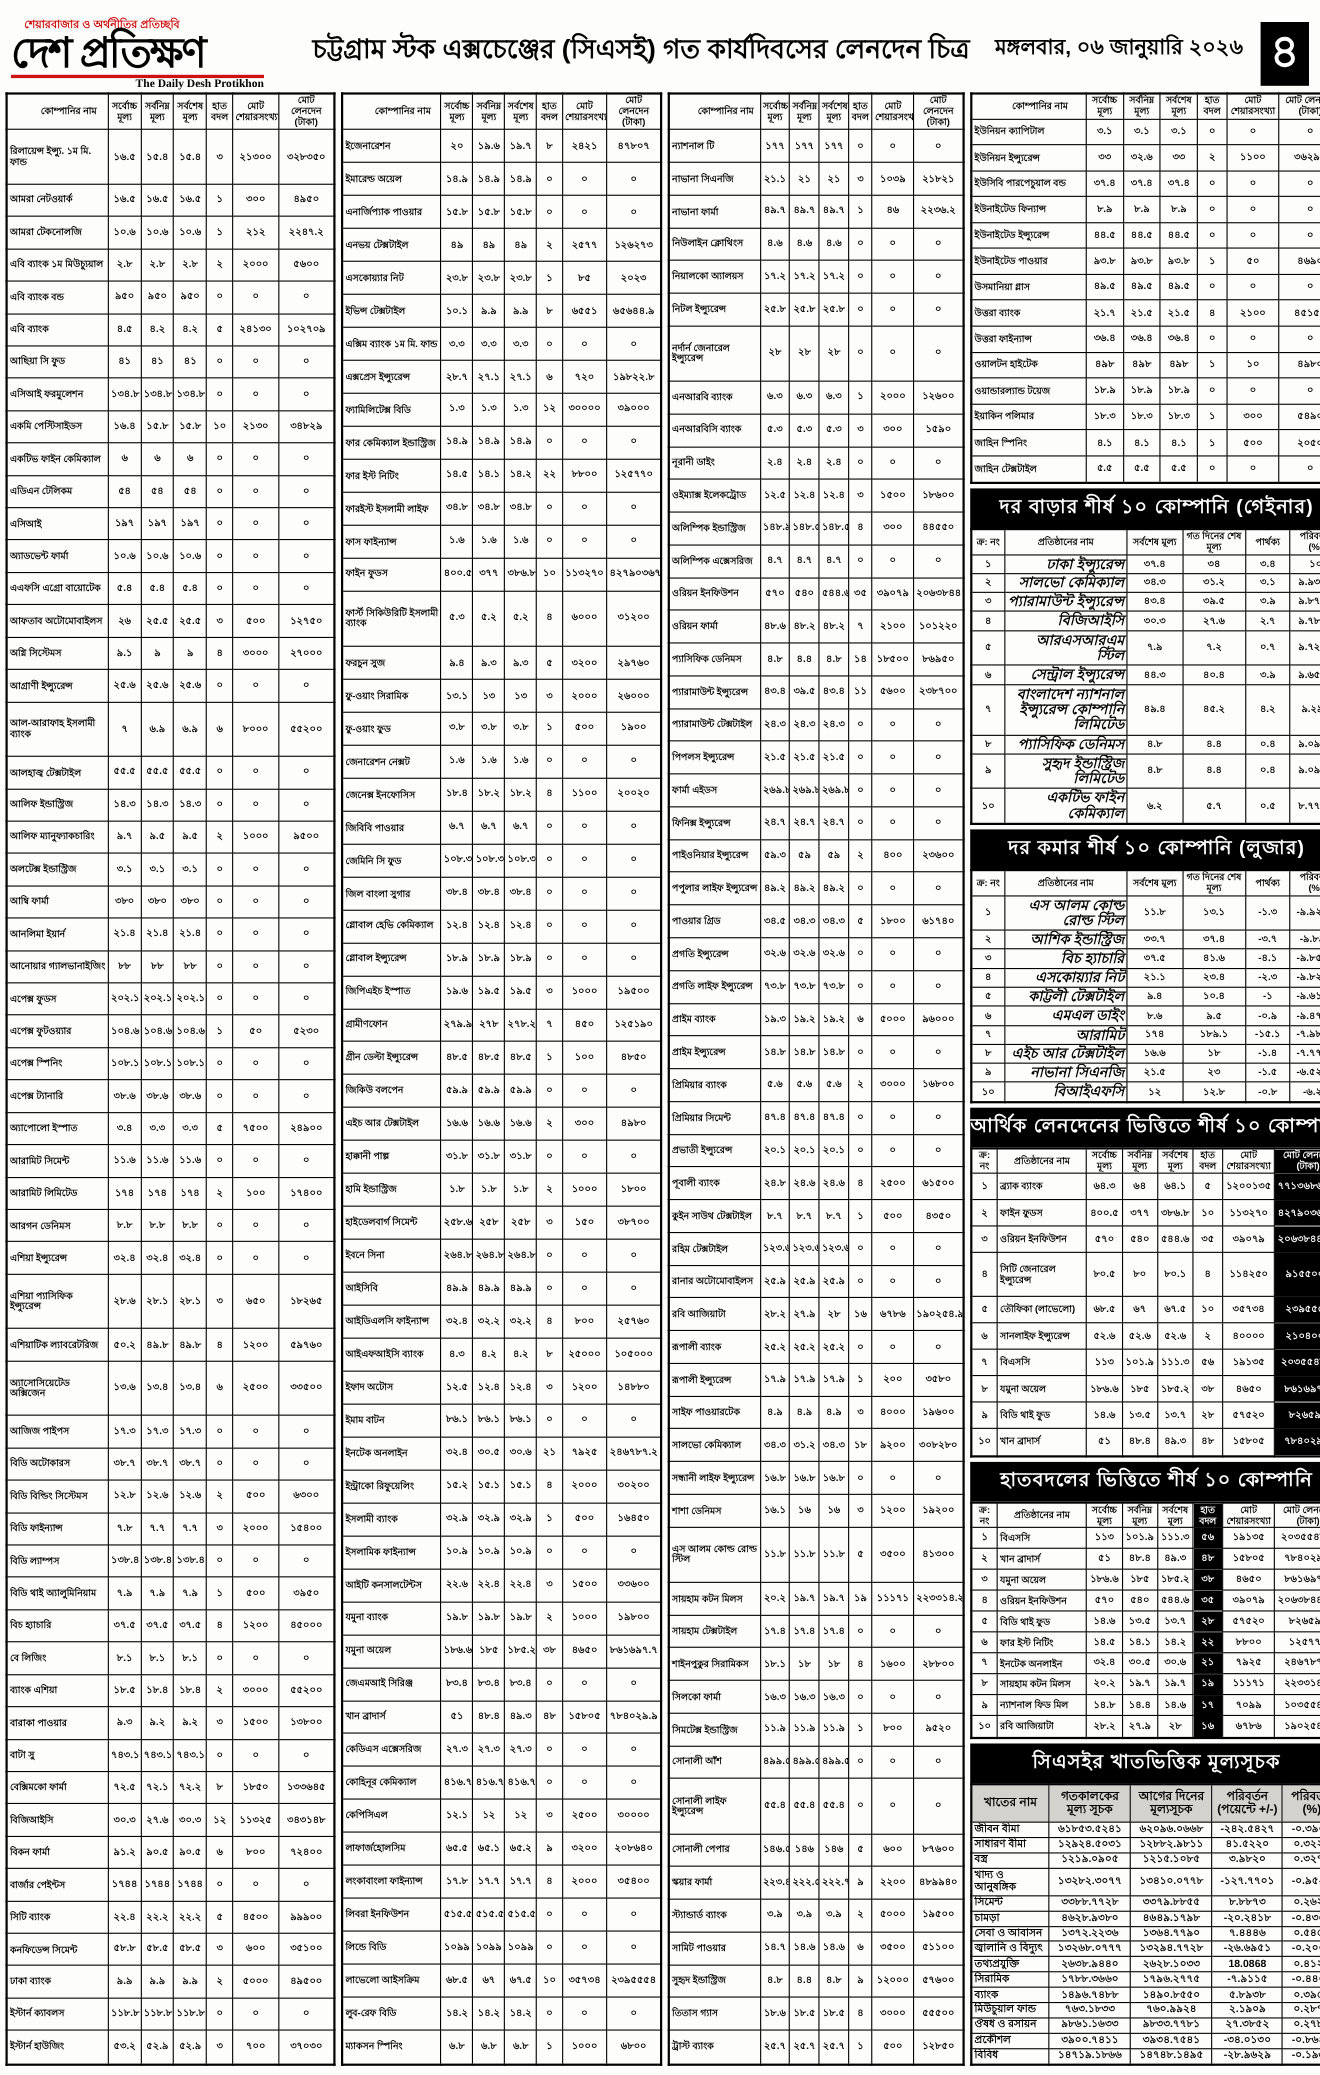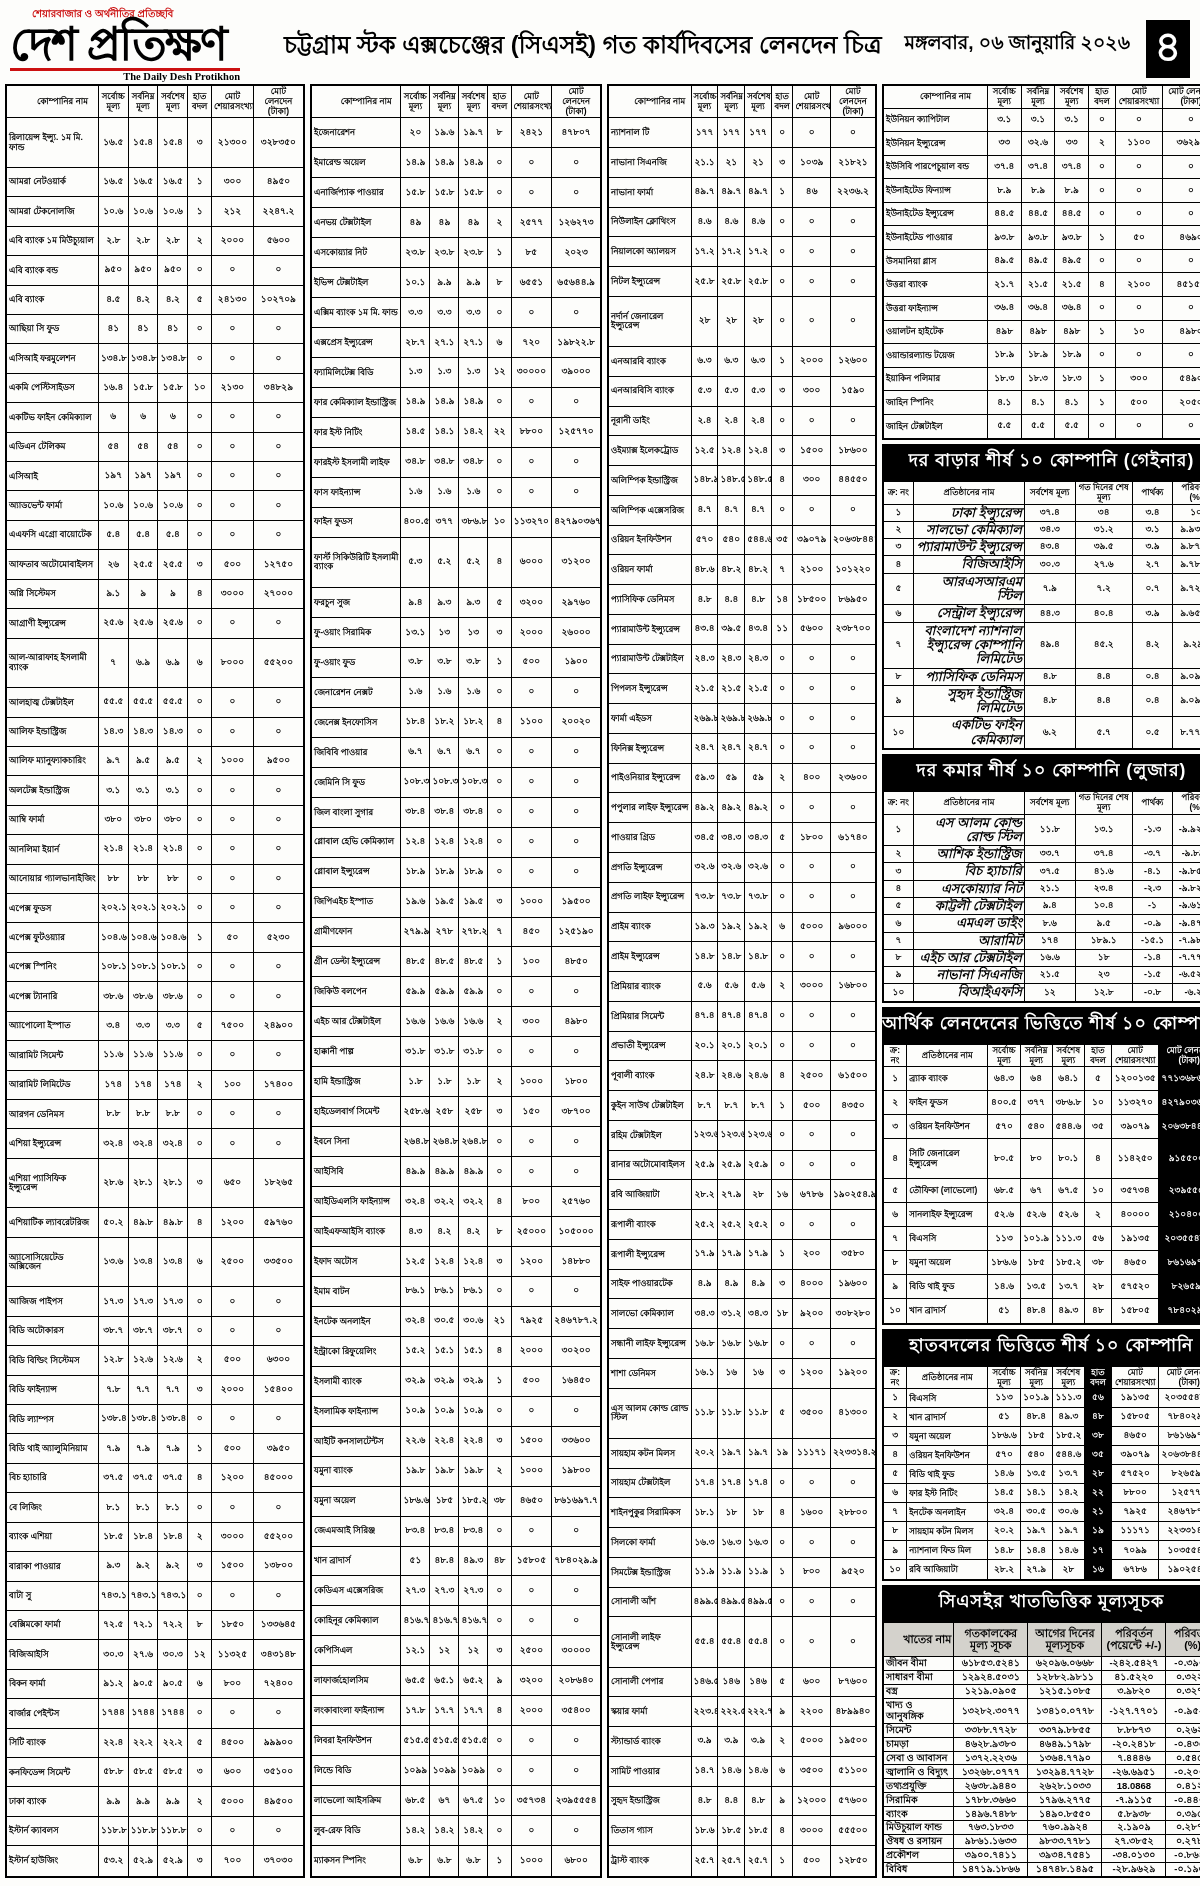--- a/index.html
+++ b/index.html
@@ -3,22 +3,22 @@
 <meta charset="utf-8">
 <style>
   * { box-sizing: border-box; margin: 0; padding: 0; }
   html,body { width:1200px; background:#f7f6f2; }
   body { height:1886px; font-family:"Liberation Sans",sans-serif; color:#000; overflow:hidden; }
   .page { width:1200px; height:1886px; background:#fdfdfb; position:relative; }
 
   
   .header { height:84px; display:flex; align-items:flex-end; padding:4px 10px 2px 10px; gap:16px; }
   .masthead { width:258px; flex:0 0 auto; }
-  .tagline { color:#cc1111; font-size:10px; font-weight:bold; margin-left:22px; }
-  .logo-text { font-size:46px; font-weight:bold; letter-spacing:-2px; line-height:0.95; white-space:nowrap; }
+  .tagline { color:#cc1111; font-size:10px; font-weight:bold; margin-left:12px; }
+  .logo-text { font-size:38px; font-weight:bold; letter-spacing:-2px; line-height:0.95; white-space:nowrap; }
   .logo-rule { border-top:3px solid #cc1111; margin-top:1px; width:230px; }
   .logo-en { font-size:10.5px; font-family:"Liberation Serif",serif; font-weight:bold; text-align:right; width:230px; }
   .main-title { flex:1; font-size:24px; font-weight:bold; padding-bottom:16px; white-space:nowrap; }
   .dateline { font-size:19px; font-weight:bold; padding-bottom:22px; white-space:nowrap; }
   .page-num { width:44px; height:58px; background:#000; color:#fff; font-size:42px; font-weight:bold;
               display:flex; align-items:center; justify-content:center; margin-bottom:4px; flex:0 0 auto; }
 
   
   .content { display:flex; gap:5px; padding:0 5px; height:1794px; }
   .strip { height:100%; }
@@ -54,21 +54,21 @@
   .tbl-top8 td:nth-child(2) { text-align:left; font-size:8.5px; }
   .tbl-top8 th:nth-child(1){width:7%;} .tbl-top8 th:nth-child(2){width:24%;}
   .tbl-top8 th:nth-child(3),.tbl-top8 th:nth-child(4),.tbl-top8 th:nth-child(5){width:9.5%;}
   .tbl-top8 th:nth-child(6){width:8%;} .tbl-top8 th:nth-child(7){width:14%;} .tbl-top8 th:nth-child(8){width:18%;}
   .tbl-value th:last-child, .tbl-value td:last-child { background:#000; color:#fff; }
   .tbl-trades th:nth-child(6), .tbl-trades td:nth-child(6) { background:#000; color:#fff; }
 
   .tbl-sector th { background:#d4d2cc; font-size:11px; padding:4px 2px; }
   .tbl-sector td { font-size:9.5px; }
   .tbl-sector td:first-child { text-align:left; }
-  .tbl-sector th:nth-child(1){width:21%;text-align:right;} .tbl-sector th:nth-child(2){width:22%;margin-top:36px;}
+  .tbl-sector th:nth-child(1){width:21%;} .tbl-sector th:nth-child(2){width:22%;margin-top:36px;}
   .tbl-sector th:nth-child(3){width:22%;} .tbl-sector th:nth-child(4){width:19%;} .tbl-sector th:nth-child(5){width:16%;}
 </style>
 </head>
 <body>
 
 <div class="page">
 
   <div class="header">
     <div class="masthead">
       <div class="tagline">শেয়ারবাজার ও অর্থনীতির প্রতিচ্ছবি</div>

